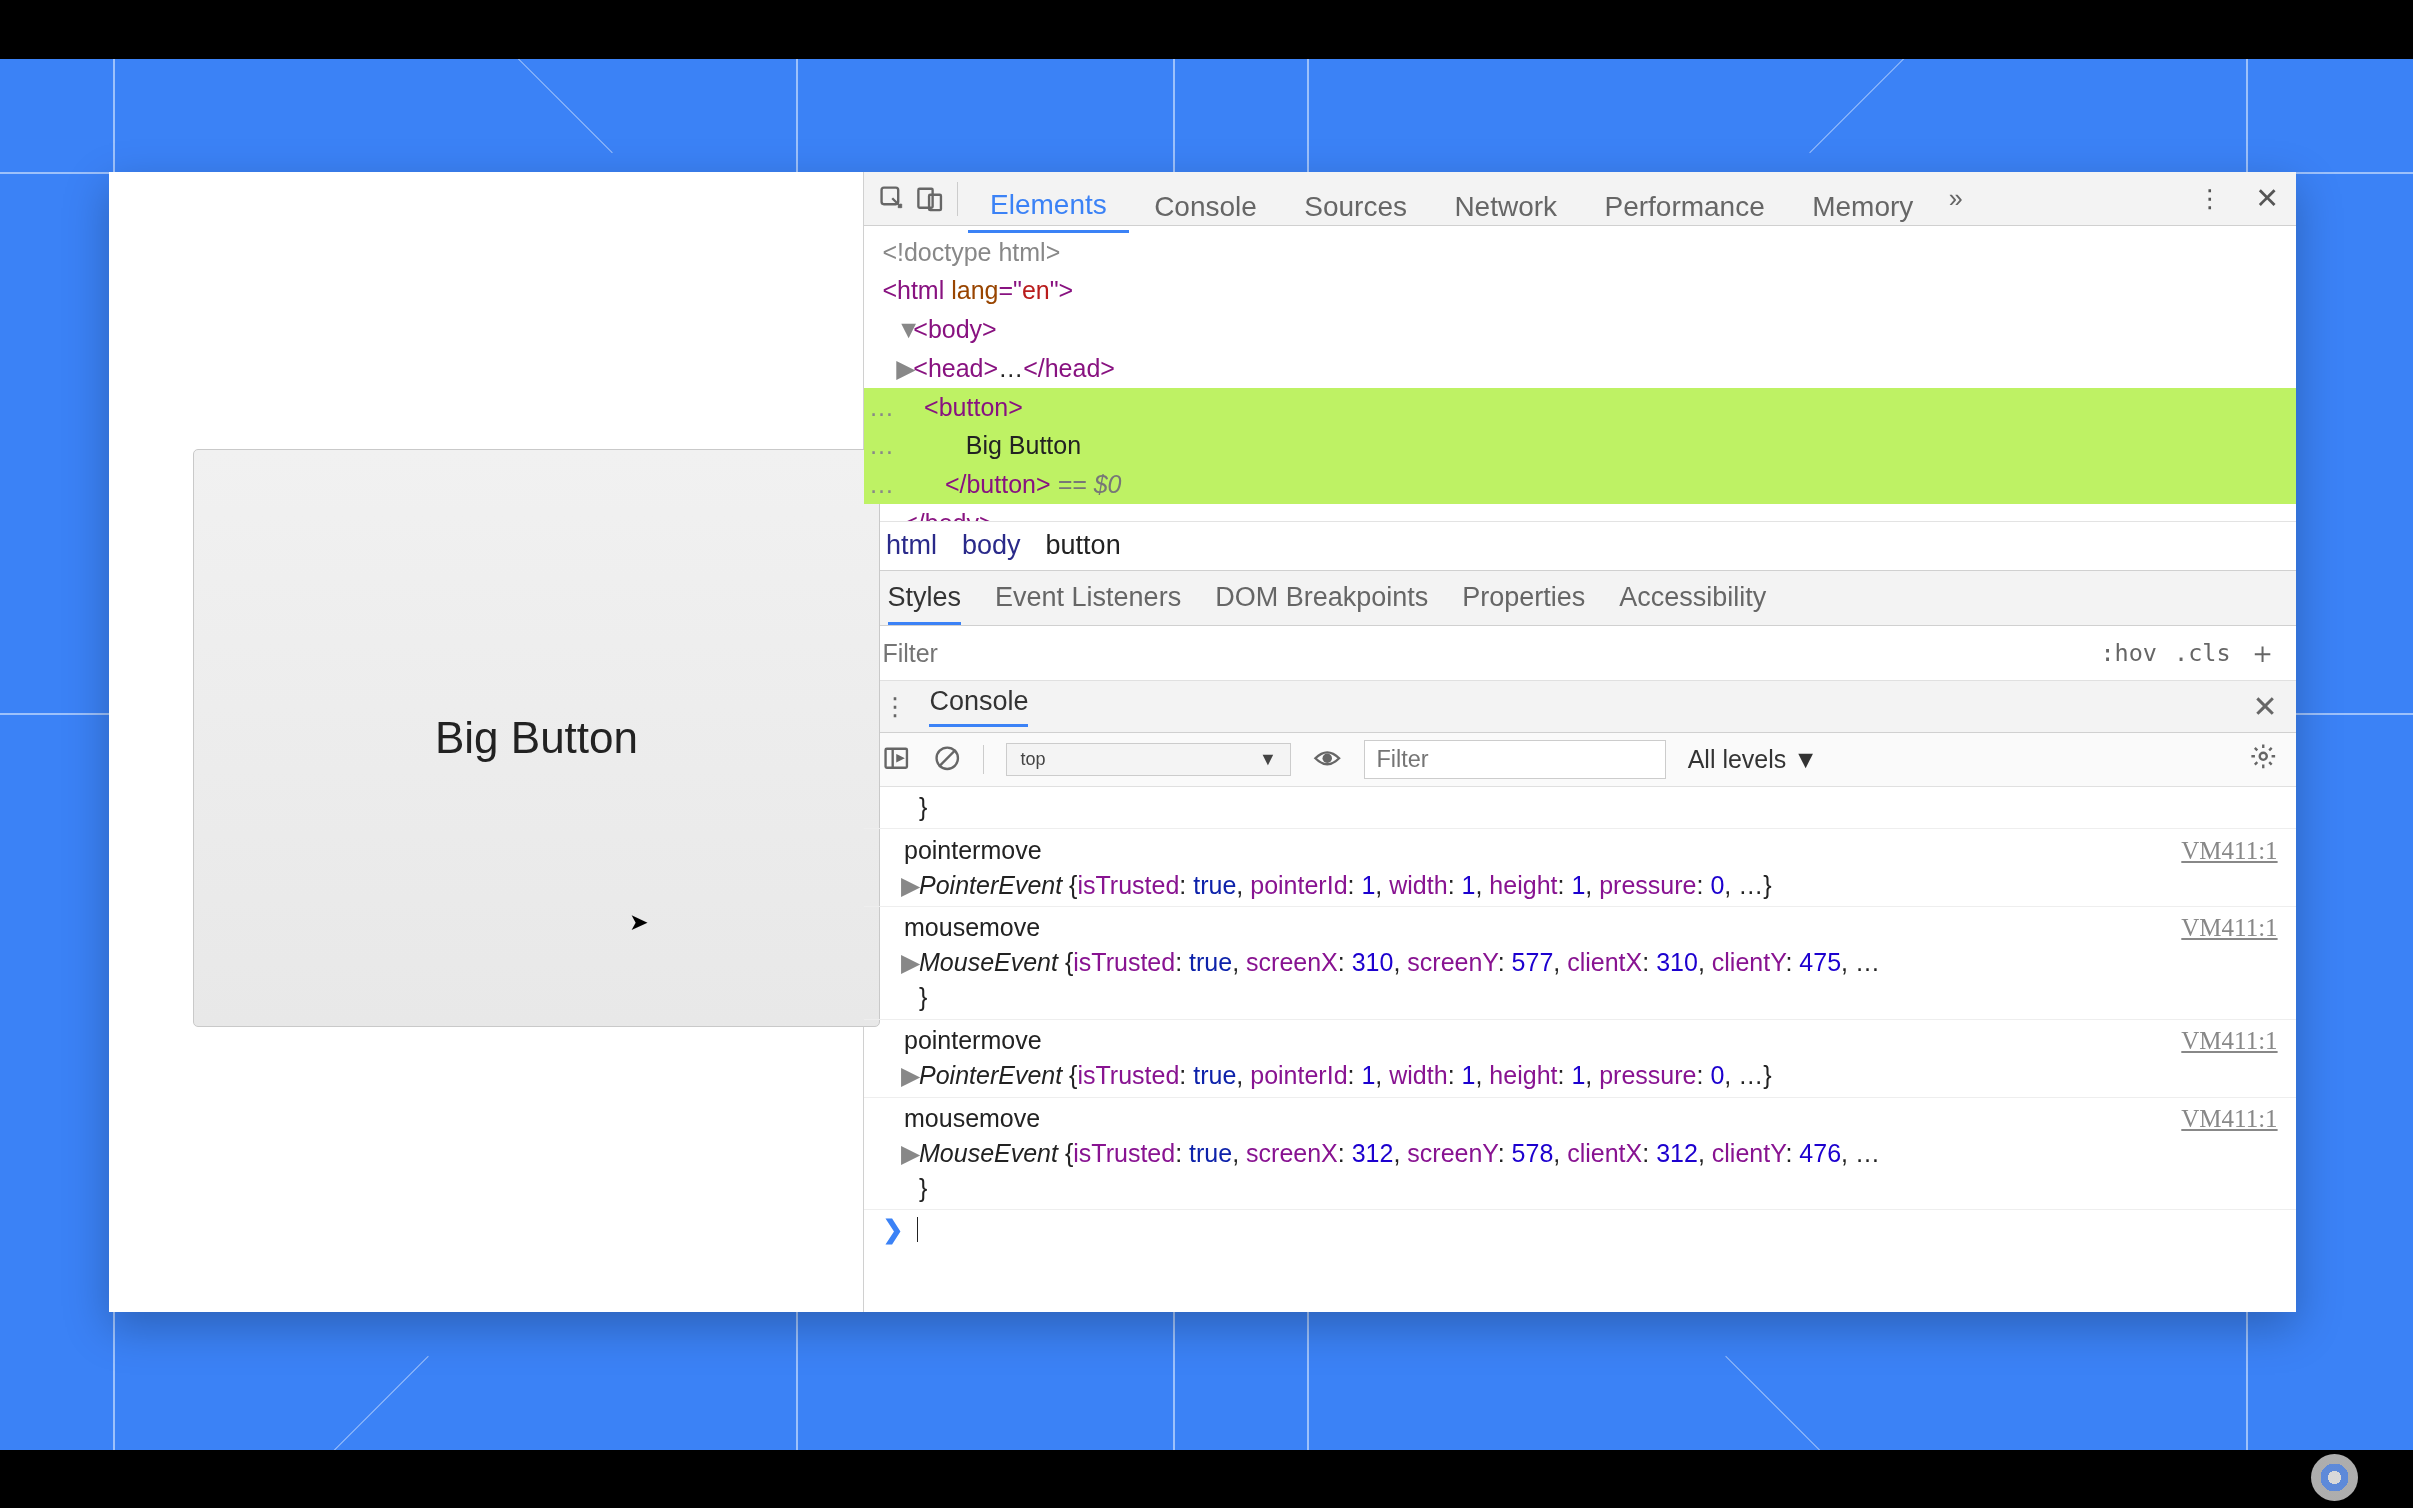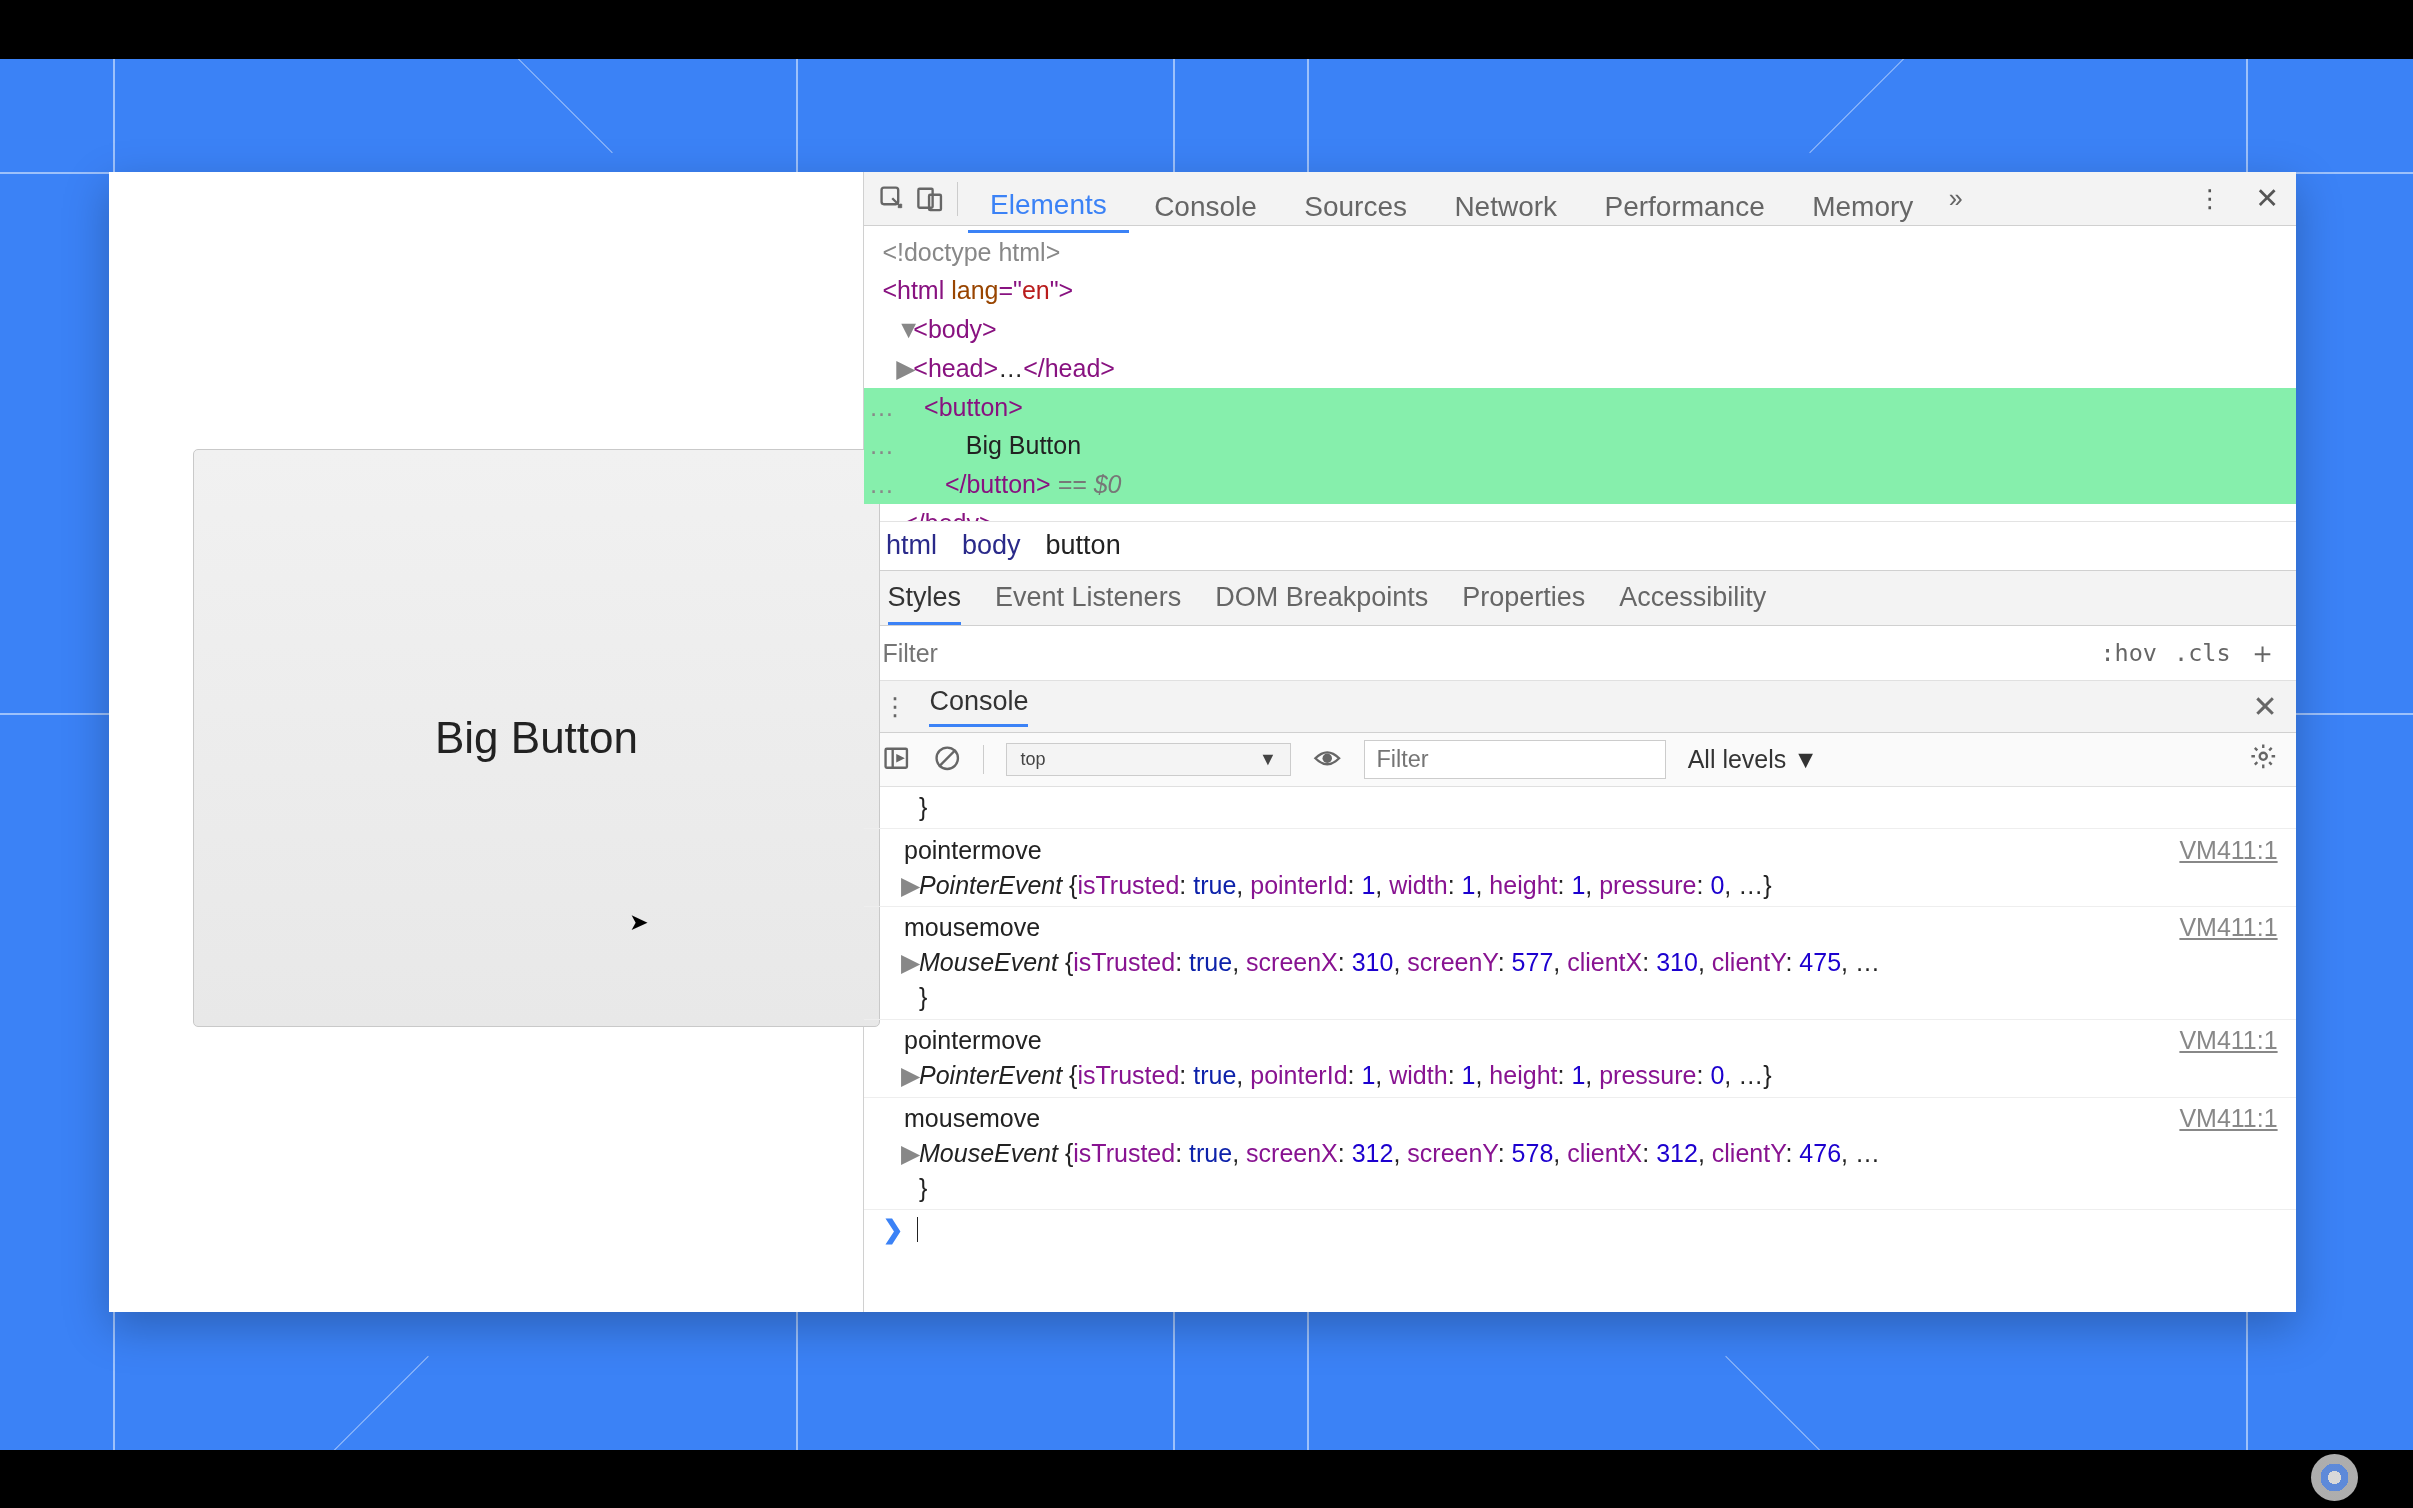--- a/index.html
+++ b/index.html
@@ -27,21 +27,21 @@
 .devtools { flex: 1; display: flex; flex-direction: column; background: #fff; border-left: 0.8px solid #d0d0d0; }
 
 .dt-tabs { height: 54px; display: flex; align-items: center; border-bottom: 0.8px solid #d0d0d0; background: #f3f3f3; padding: 0 11.7px; gap: 3.4px; }
 .dt-icon { width: 34px; height: 34px; display: flex; align-items: center; justify-content: center; color: #555; cursor: pointer; }
 .dt-tab { padding: 5px 22px; height: 100%; display: flex; align-items: center; font-size: 28px; color: #666; cursor: pointer; margin-top: 16px; }
 .dt-tab.active { color: #3b82f6; border-bottom: 3.4px solid #3b82f6; margin-bottom: -0.8px; }
 .dt-tabs-right { margin-left: auto; display: flex; gap: 23.5px; }
 
 .dom-tree { font-family: Menlo, Consolas, monospace; font-size: 25px; padding: 6.7px 18.4px 0; line-height: 1.55; }
 .dom-line { white-space: pre; }
-.dom-line.sel { background: #86efac; margin: 0 -18.4px; padding: 0 18.4px; position: relative; }
+.dom-line.sel { background: #bef264; margin: 0 -18.4px; padding: 0 18.4px; position: relative; }
 .dom-line.sel::before { content: "…"; position: absolute; left: 5px; color: #888; font-family: Arial; letter-spacing: -2.5px; }
 .c-doctype { color: #888; }
 .c-tag { color: #881280; }
 .c-attr { color: #994500; }
 .c-str { color: #b91c1c; }
 .c-text { color: #222; }
 .c-ref { color: #777; font-style: italic; }
 .tri { color: #888; display: inline-block; width: 17px; }
 
 .breadcrumb { display: flex; gap: 25px; padding: 8.4px 22px; font-size: 27px; color: #2a2a8a; border-top: 0.8px solid #e3e3e3; border-bottom: 0.8px solid #d0d0d0; }
@@ -61,21 +61,21 @@
 
 .console-toolbar { display: flex; align-items: center; padding: 6.7px 18.4px; gap: 22px; border-bottom: 0.8px solid #e0e0e0; background: #fafafa; }
 .context-sel { border: 0.8px solid #ccc; background: #f4f4f4; padding: 5px 13.4px; font-size: 18px; color: #444; min-width: 285px; display: flex; justify-content: space-between; }
 .console-filter { border: 0.8px solid #ccc; padding: 5px 11.7px; font-size: 23.5px; width: 302px; color: #888; }
 .level-sel { font-size: 25px; color: #333; }
 .gear { margin-left: auto; color: #666; font-size: 27px; cursor: pointer; }
 
 .console-body { flex: 1; font-family: Menlo, Consolas, monospace; font-size: 25px; overflow: hidden; }
 .log-entry { border-bottom: 0.8px solid #eee; padding: 3.4px 18.4px 3.4px 40px; position: relative; line-height: 1.4; }
 .log-label { color: #222; }
-.log-src { position: absolute; right: 18.4px; top: 3.4px; color: #888; text-decoration: underline; }
+.log-src { position: absolute; right: 18.4px; top: 3.4px; color: #888; text-decoration: underline; font-family: Liberation Serif, serif; }
 .obj-line { white-space: pre-wrap; word-break: break-all; color: #222; padding-left: 15px; }
 .obj-line .tri2 { color: #888; position: absolute; left: 37px; }
 .k { color: #881391; }
 .v-bool { color: #0d22aa; }
 .v-num { color: #1c00cf; }
 .v-cls { color: #222; font-style: italic; }
 
 .prompt-line { padding: 5px 18.4px; display: flex; align-items: center; gap: 13.4px; }
 .prompt-caret { color: #3b82f6; font-weight: bold; font-size: 25px; }
 .prompt-cursor { width: 1.7px; height: 25px; background: #222; }

